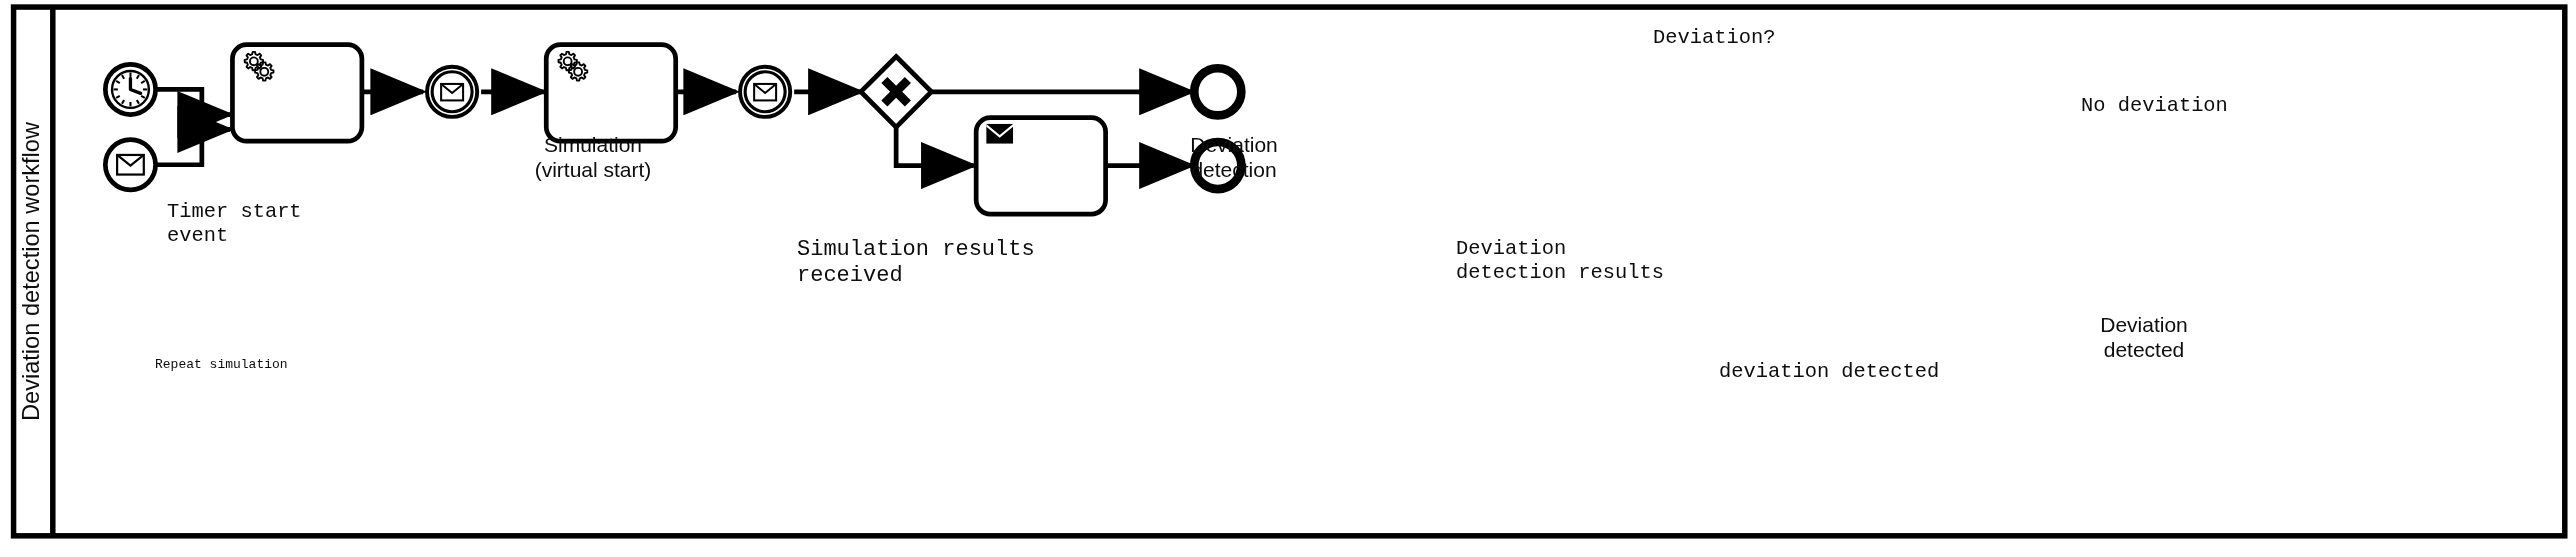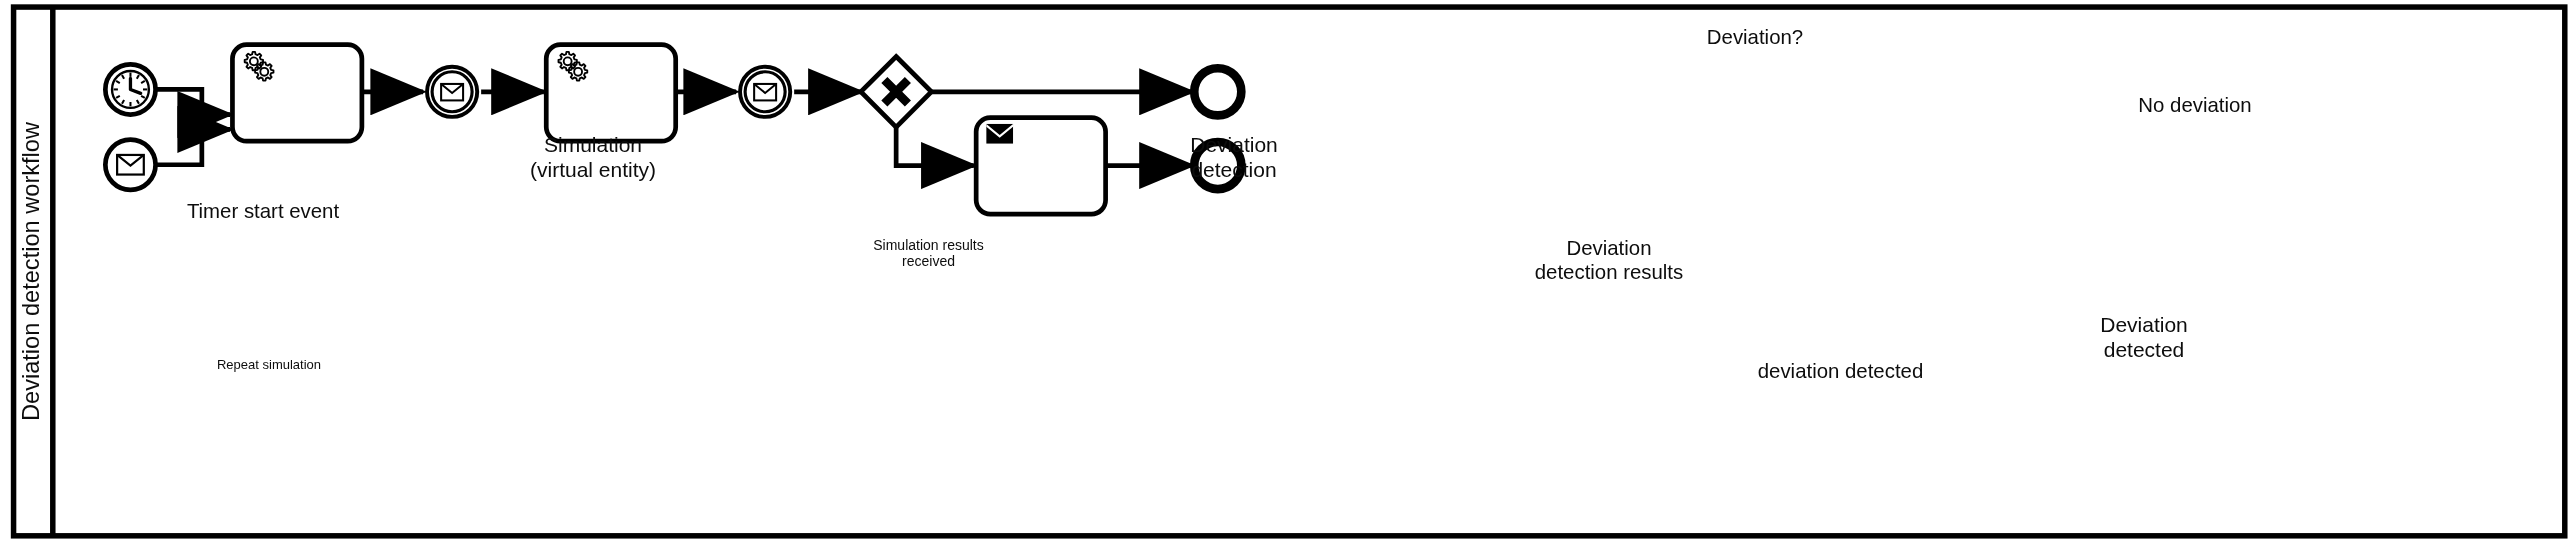--- a/index.html
+++ b/index.html
@@ -36,23 +36,22 @@
   }
   .lane-title span {
     transform: rotate(-90deg);
     white-space: nowrap;
     font-size: 23.6px;
     color: #0d0d0d;
     font-family: "Liberation Sans", sans-serif;
   }
   .node-label {
     position: absolute;
-    text-align: center;
     color: #0d0d0d;
-    font-family: Liberation Sans, sans-serif;
+    font-family: Liberation Mono, monospace;
     line-height: 1.16;
     white-space: pre-line;
   }
   .task-label {
     position: absolute;
     display: flex;
     align-items: center;
     justify-content: center;
     text-align: center;
     color: #0d0d0d;
@@ -190,31 +189,31 @@
     </g>
 
     <circle cx="1551" cy="117" r="30" fill="#fff" stroke="#000" stroke-width="11"></circle>
     <circle cx="1551" cy="211" r="30" fill="#fff" stroke="#000" stroke-width="11"></circle>
   </svg>
 
   <div class="lane-title">
     <span>Deviation detection workflow</span>
   </div>
 
-  <div class="node-label" style="left:161px; top:200px; width:204px; font-size:20.4px;">Timer start event</div>
+  <div class="node-label" style="left:167px; top:200px; width:204px; font-size:20.4px;">Timer start event</div>
   <div class="hit" style="left:217px; top:122px; width:108px; height:108px;"></div>
 
   <div class="node-label" style="left:155px; top:357px; width:228px; font-size:13px;">Repeat simulation</div>
   <div class="hit" style="left:217px; top:279px; width:108px; height:108px;"></div>
 
   <div class="task-label" style="left:479px; top:110px; width:228px; height:94px; font-size:21px;">Simulation
-(virtual entity)</div>
+(virtual start)</div>
   <div class="hit" style="left:471px; top:93px; width:265px; height:198px;"></div>
 
-  <div class="node-label" style="left:797px; top:237px; width:263px; font-size:14px;">Simulation results
+  <div class="node-label" style="left:797px; top:237px; width:263px; font-size:22px;">Simulation results
 received</div>
   <div class="hit" style="left:874px; top:135px; width:108px; height:108px;"></div>
 
   <div class="task-label" style="left:1120px; top:110px; width:228px; height:94px; font-size:21px;">Deviation
 detection</div>
   <div class="hit" style="left:1113px; top:93px; width:265px; height:198px;"></div>
 
   <div class="node-label" style="left:1456px; top:237px; width:306px; font-size:20.4px;">Deviation
 detection results</div>
   <div class="hit" style="left:1513px; top:135px; width:108px; height:108px;"></div>

